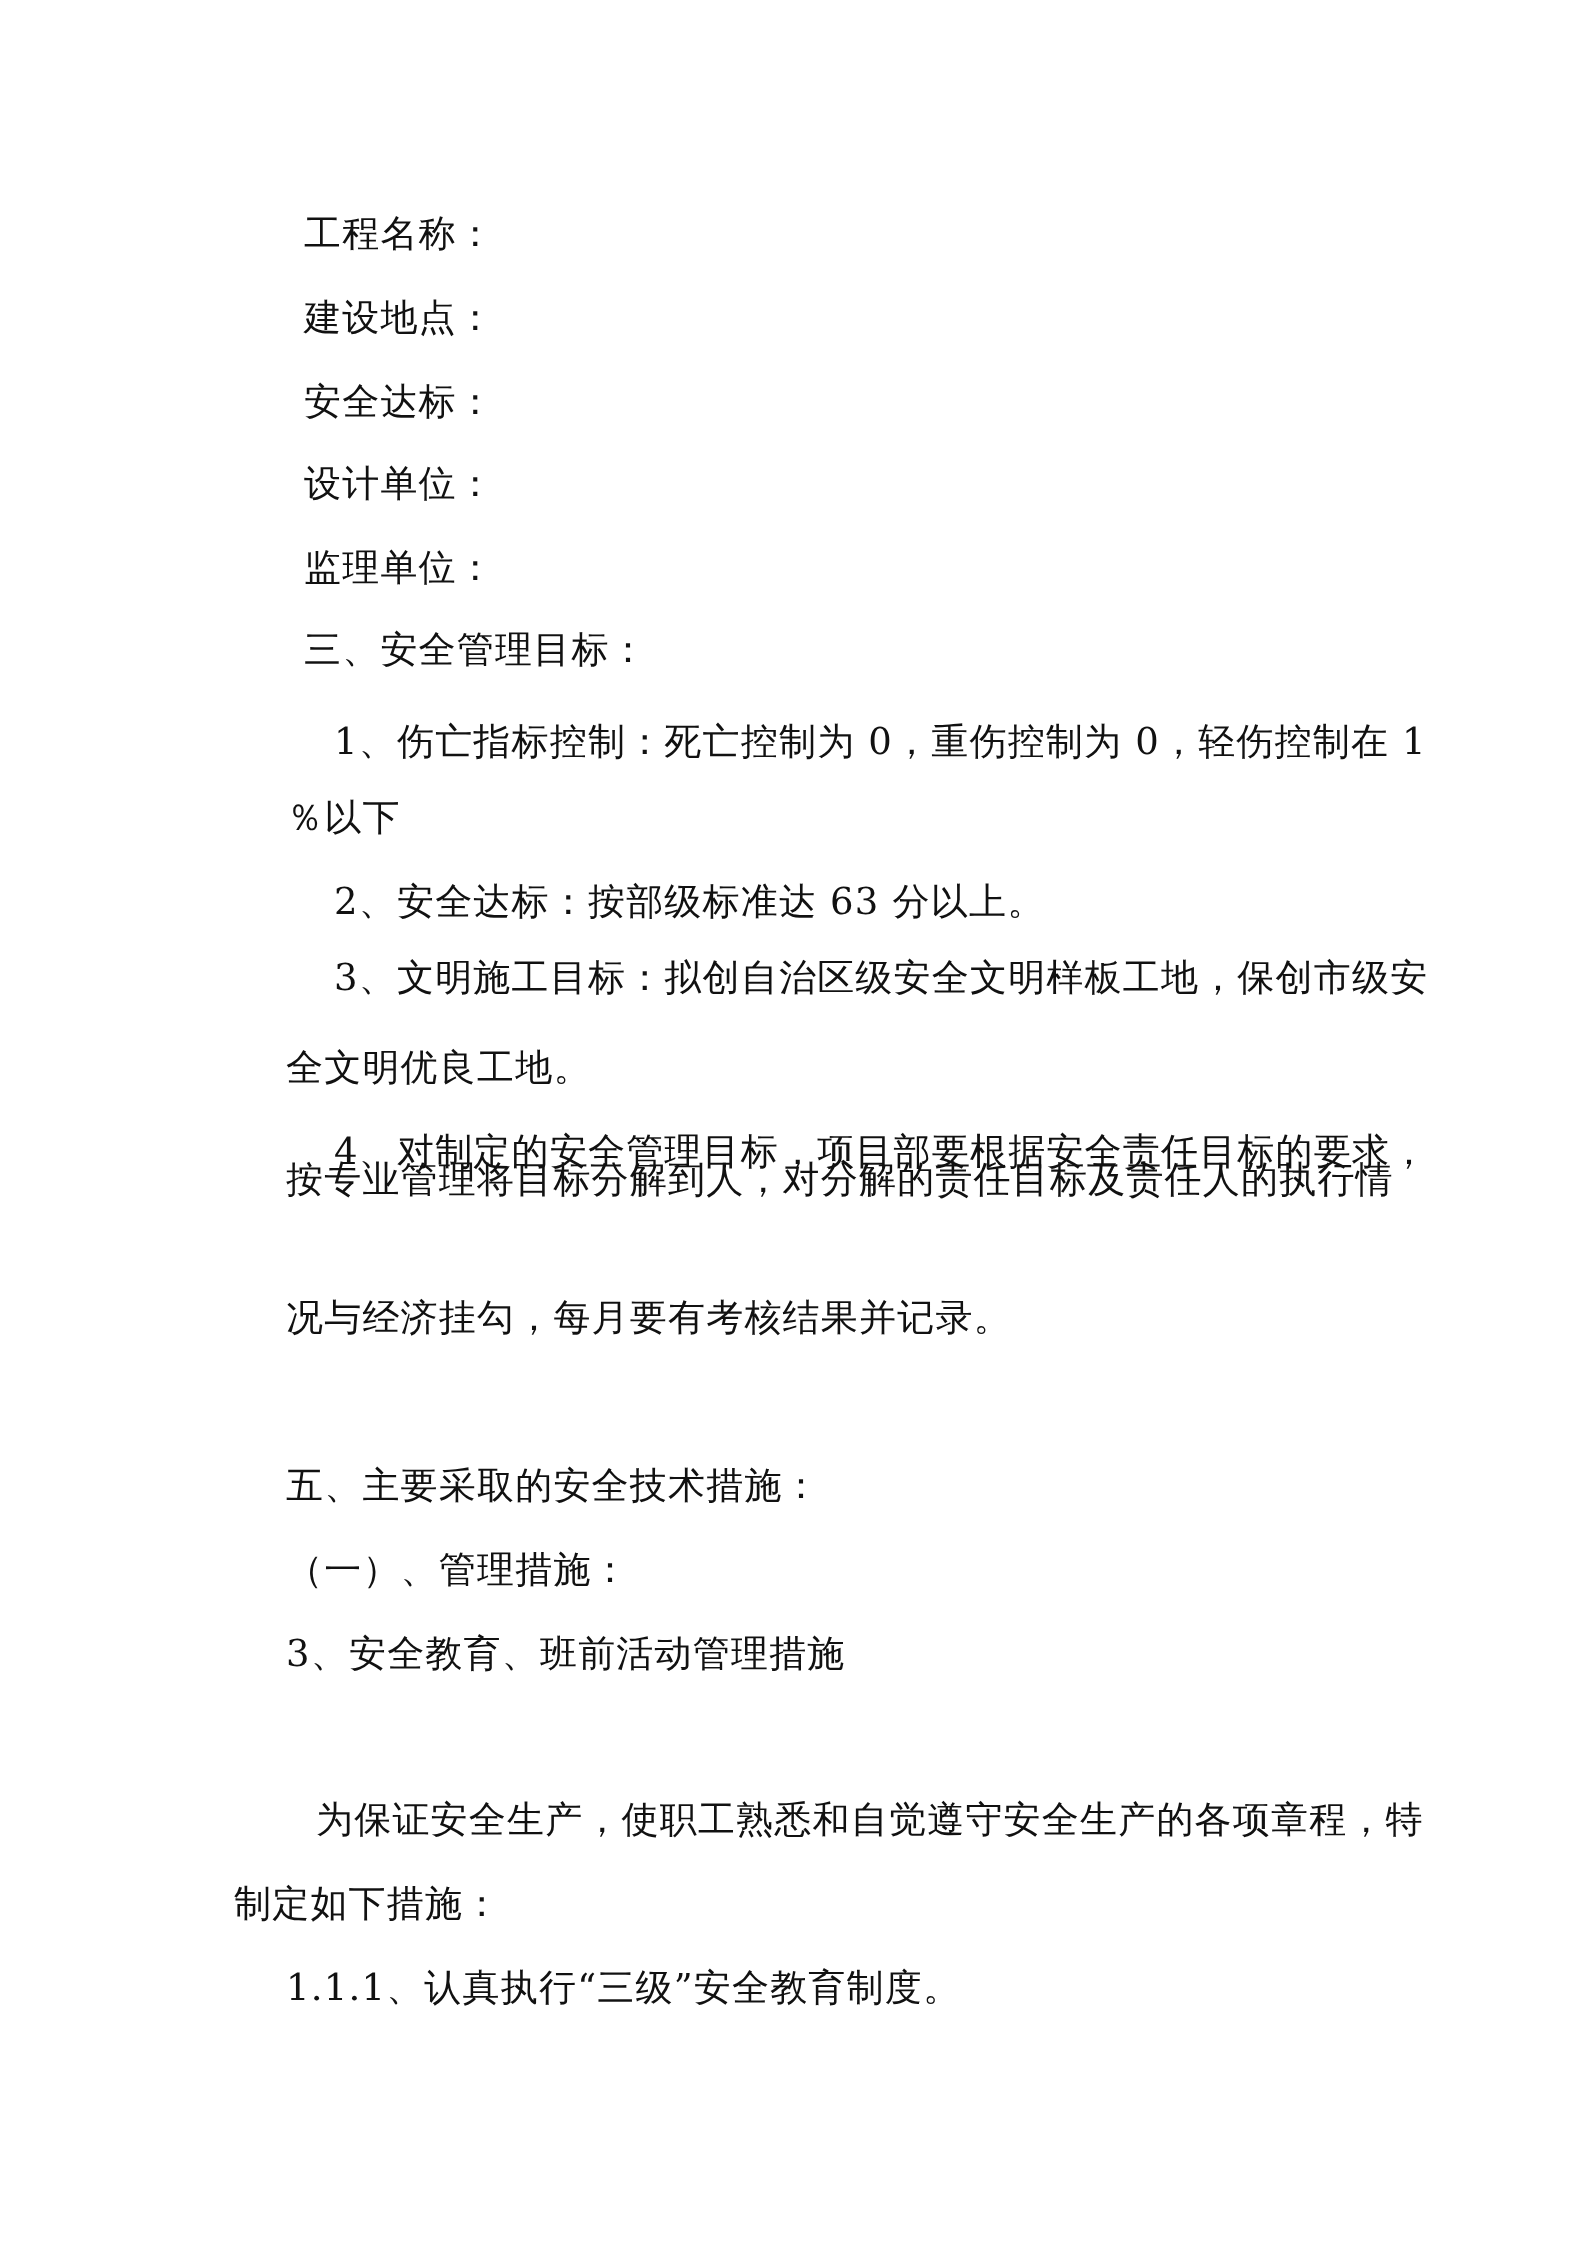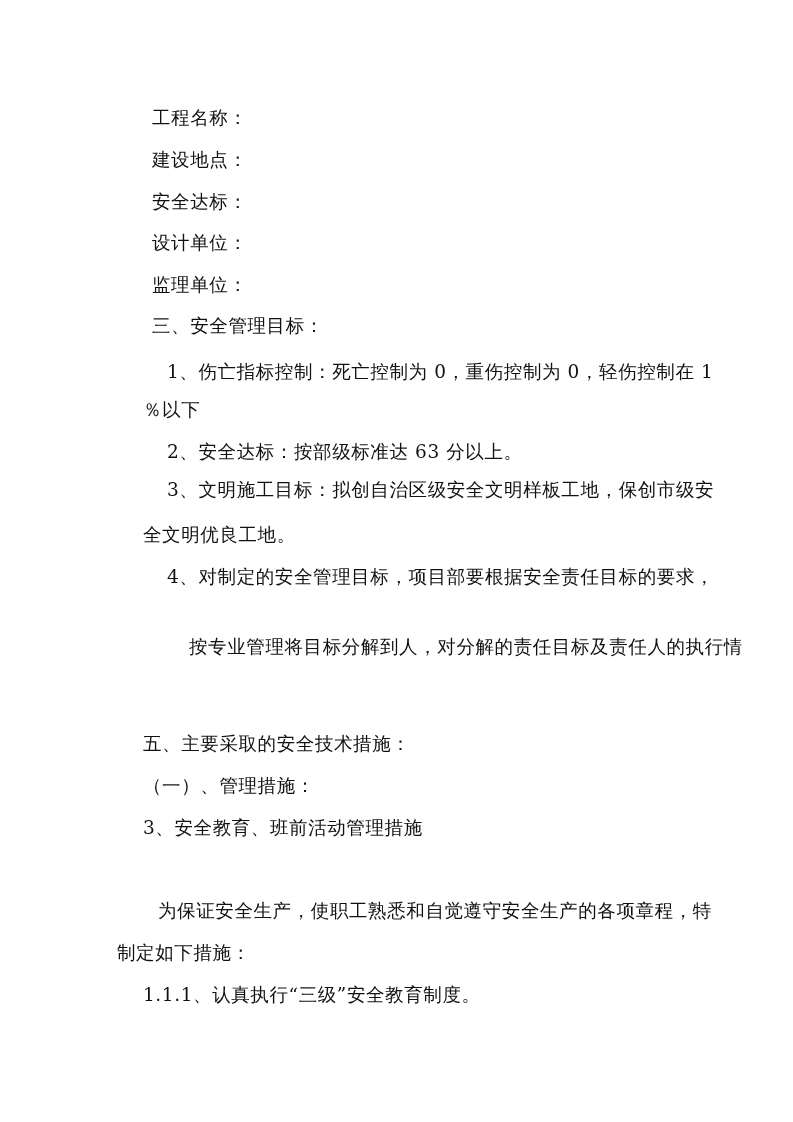--- a/index.html
+++ b/index.html
@@ -40,20 +40,21 @@
   <div class="line" style="left: 152px; top: 190px;">安全达标：</div>
   <div class="line" style="left: 152px; top: 231px;">设计单位：</div>
   <div class="line" style="left: 152px; top: 273px;">监理单位：</div>
   <div class="line" style="left: 152px; top: 314px;">三、安全管理目标：</div>
   <div class="line" style="left: 167px; top: 360px;">1、伤亡指标控制：死亡控制为 0，重伤控制为 0，轻伤控制在 1</div>
   <div class="line" style="left: 143px; top: 398px;">％以下</div>
   <div class="line" style="left: 167px; top: 440px;">2、安全达标：按部级标准达 63 分以上。</div>
   <div class="line" style="left: 167px; top: 460px; margin-top: 18px;">3、文明施工目标：拟创自治区级安全文明样板工地，保创市级安</div>
   <div class="line" style="left: 143px; top: 523px;">全文明优良工地。</div>
   <div class="line" style="left: 167px; top: 565px;">4、对制定的安全管理目标，项目部要根据安全责任目标的要求，</div>
-  <div class="line" style="left: 143px; top: 635px; margin-left: 46px;">按专业管理将目标分解到人，对分解的责任目标及责任人的执行情</div>
+  <div class="line" style="left: 143px; top: 579px;">按专业管理将目标分解到人，对分解的责任目标及责任人的执行情</div>
+  <div class="line" style="left: 143px; top: 648px;">况与经济挂勾，每月要有考核结果并记录。</div>
   <div class="line" style="left: 143px; top: 732px;">五、主要采取的安全技术措施：</div>
   <div class="line" style="left: 143px; top: 774px;">（一）、管理措施：</div>
   <div class="line" style="left: 143px; top: 816px;">3、安全教育、班前活动管理措施</div>
   <div class="line" style="left: 158px; top: 899px;">为保证安全生产，使职工熟悉和自觉遵守安全生产的各项章程，特</div>
   <div class="line" style="left: 117px; top: 941px;">制定如下措施：</div>
   <div class="line" style="left: 143px; top: 983px;">1.1.1、认真执行“三级”安全教育制度。</div>
 </div>
 
 </body></html>

